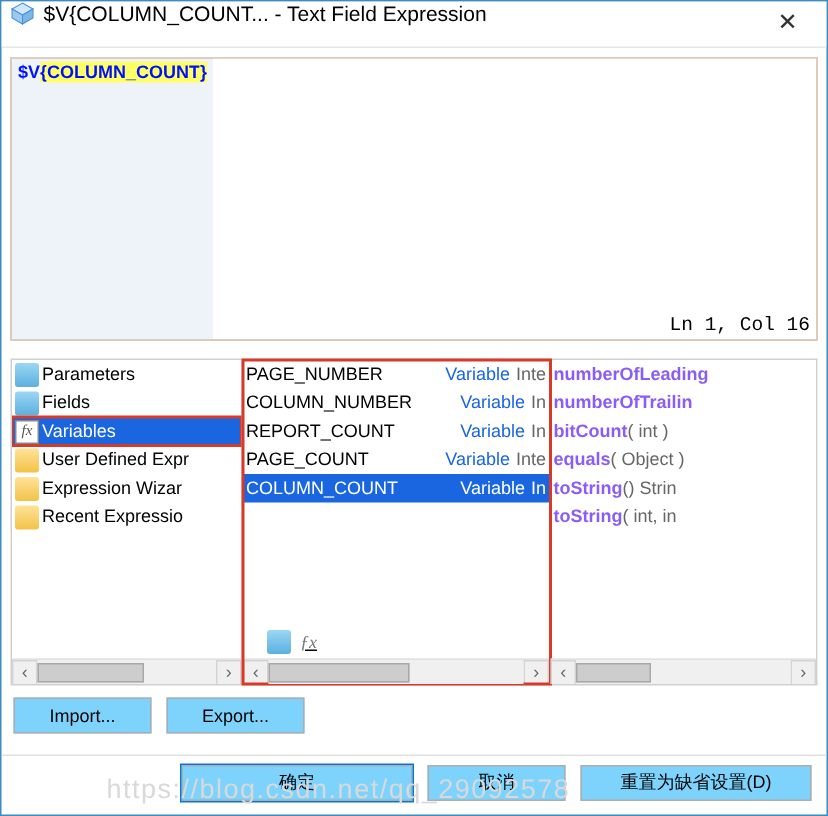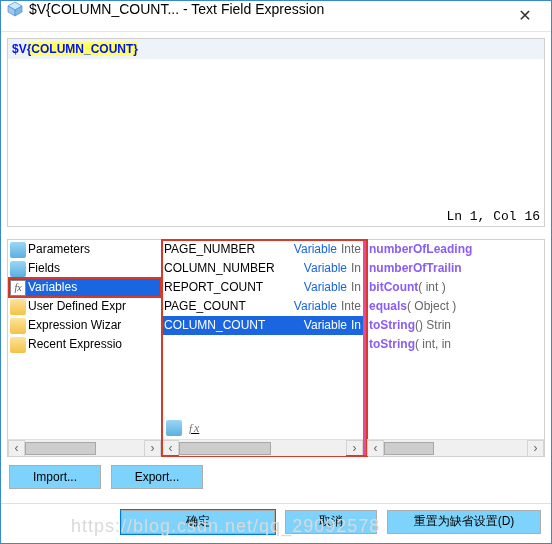--- a/index.html
+++ b/index.html
@@ -10,34 +10,34 @@
   .titlebar { height: 30px; display: flex; padding: 0 4px 0 6px; background: #fff; }
   .titlebar .cube { width: 16px; height: 16px; margin-right: 6px; display: flex; align-items: center; justify-content: center; }
   .titlebar .title { color: #000; font-size: 14px; flex: 1; white-space: nowrap; overflow: hidden; }
   .titlebar .close { width: 44px; height: 28px; display: flex; align-items: center; justify-content: center; font-size: 16px; color: #333; cursor: pointer; }
 
   .sep { height: 1px; background: #e6e6e6; }
 
   .content { flex: 1; display: flex; flex-direction: column; padding: 6px; gap: 4px; overflow: hidden; }
 
   
-  .editor-wrap { position: relative; flex: 0 0 189px; border: 1px solid #d0d0d0; background: #f97316; display: flex; flex-direction: column; }
+  .editor-wrap { position: relative; flex: 0 0 189px; border: 1px solid #d0d0d0; background: #f97316; display: flex; flex-direction: row; }
   .editor-line { padding: 2px 4px; background: #eef3fa; font-family: "Courier New", monospace; font-size: 14px; }
   .tok-kw { color: #0010ff; font-weight: bold; }
   .tok-ident { color: #0010ff; font-weight: bold; background: #ffff66; }
   .editor-rest { flex: 1; background: #fff; }
   .status { position: absolute; right: 4px; bottom: 2px; color: #000; font-family: "Courier New", monospace; font-size: 13px; }
 
   .splitter-h { height: 4px; cursor: row-resize; }
 
   
   .browser { flex: 1; display: flex; border: 1px solid #d0d0d0; background: #fff; min-height: 0; }
   .pane { display: flex; flex-direction: column; min-width: 0; overflow: hidden; }
   .pane-left { flex: 0 0 154px; border-right: 1px solid #d0d0d0; justify-content: flex-end; }
-  .pane-mid  { flex: 0 0 205px; border-right: 4px solid #ec4899; }
+  .pane-mid  { flex: 0 0 205px; border-right: 1px solid #ec4899; }
   .pane-right{ flex: 1; }
   .pane-list { flex: 1; font-family: "Courier New", monospace; font-size: 14px; overflow: hidden; white-space: nowrap; }
   .tree-row, .list-row { height: 19px; line-height: 19px; display: flex; align-items: center; padding: 0 2px; overflow: hidden; }
   .tree-row .ico, .list-row .ico { width: 16px; height: 16px; margin-right: 2px; flex: 0 0 16px; }
   .ico-db     { background: linear-gradient(#9cd6f5, #5bb0de); border-radius: 2px; }
   .ico-fx     { background: #fff; border: 1px solid #888; font: italic 10px/14px "Times New Roman"; text-align: center; color: #555; }
   .ico-folder { background: linear-gradient(#ffe39a, #f3c247); border-radius: 2px; }
   .tree-row.selected { background: #1a66e0; color: #fff; }
   .tree-row.selected .lbl { color: #fff; }
   .highlight-box { outline: 2px solid #d83a2a; outline-offset: -1px; }
@@ -49,21 +49,21 @@
   .list-row.selected .var-name, .list-row.selected .kind, .list-row.selected .type { color: #fff; }
 
   .meth-name  { color: #8b5cf6; font-weight: bold; }
   .meth-sig   { color: #666; }
 
   
   .hscroll { height: 17px; border-top: 1px solid #e0e0e0; display: flex; align-items: center; background: #f0f0f0; }
   .hscroll .arrow { width: 17px; height: 17px; display: flex; align-items: center; justify-content: center; color: #666; background: #f0f0f0; border: 1px solid #d4d4d4; }
   .hscroll .track { flex: 1; height: 17px; position: relative; background: #f0f0f0; }
   .hscroll .thumb { position: absolute; top: 2px; height: 13px; background: #cdcdcd; border: 1px solid #a8a8a8; }
-  .toolbar-row { height: 22px; display: flex; align-items: center; gap: 6px; padding: 0 4px; text-decoration: underline; }
+  .toolbar-row { height: 22px; display: flex; align-items: center; gap: 6px; padding: 0 16px; text-decoration: underline; }
   .mini-ico { width: 16px; height: 16px; }
   .mini-db { background: linear-gradient(#9cd6f5,#5bb0de); border-radius: 2px; }
   .mini-fx { font: italic 12px/16px "Times New Roman"; color: #777; }
 
   
   .io-row { display: flex; gap: 10px; padding: 4px 2px 8px 2px; }
   .btn { height: 24px; padding: 0 14px; min-width: 92px; background: #7dd3fc; border: 1px solid #adadad; color: #000; display: inline-flex; align-items: center; justify-content: center; cursor: pointer; font-size: 12px; }
 
   
   .action-bar { height: 40px; border-top: 1px solid #e0e0e0; display: flex; align-items: center; justify-content: flex-end; gap: 10px; padding: 0 10px 4px 16px; position: relative; }

